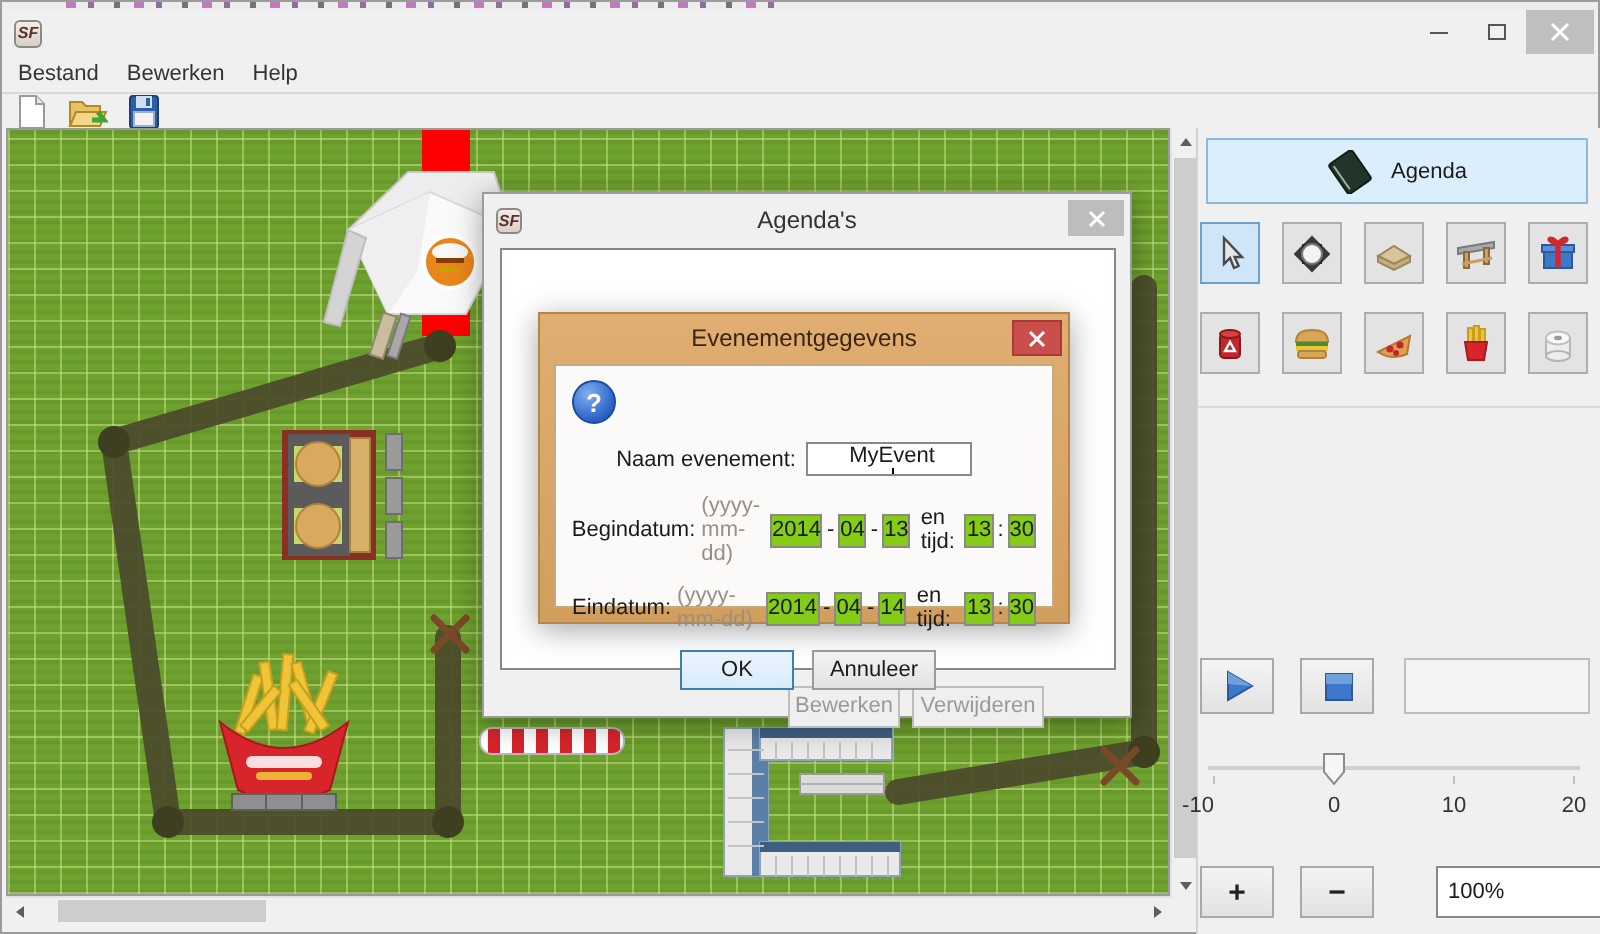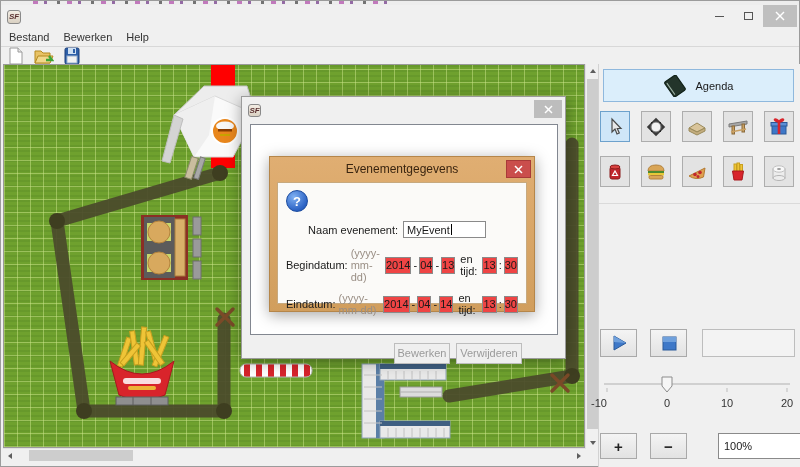--- a/index.html
+++ b/index.html
@@ -76,23 +76,23 @@
   .wbtn.focus { border:1px solid #3c7fb1; background:linear-gradient(#eaf4fd,#d9ecfb); }
   .wbtn.disabled { background:#efefef; border-color:#bdbdbd; color:#9a9a9a; }
 
   #event-dialog { position:absolute; left:268px; top:155px; width:266px; height:156px; background:linear-gradient(#e0ae72,#d19e5d); border:1px solid #b5864a; }
   #event-dialog .etitle { position:absolute; left:0; top:0; width:100%; height:25px; text-align:center; line-height:25px; font-size:12px; color:#3a2510; }
   #event-dialog .dclose { background:#ca4e4c; border:1px solid #a83a38; width:25px; height:18px; }
   #event-content { position:absolute; left:7px; top:25px; right:7px; bottom:7px; background:#fbfaf8; border:1px solid #c7a97e; padding:7px 4px 0 8px; }
   #help-icon { width:22px; height:22px; border-radius:50%; background:radial-gradient(circle at 35% 30%, #7fb0f2, #2b62c4 70%, #1c4ca0);
     border:1px solid #1c4ca0; color:#fff; font-weight:bold; font-size:13px; display:flex; align-items:center; justify-content:center; flex:0 0 auto; }
   .erow { display:flex; align-items:center; justify-content:flex-end; margin-top:9px; }
-  .dfield { height:17px; border:1px solid #8a8a8a; background:#ef4444; display:flex; align-items:center; justify-content:center; margin:0 2px; }
+  .dfield { height:17px; border:1px solid #8a8a8a; background:#84cc16; display:flex; align-items:center; justify-content:center; margin:0 2px; }
   .dfield.w-year { width:27px; } .dfield.w-2 { width:16px; }
-  #name-field { width:83px; height:17px; border:1px solid #8a8a8a; background:#fff; display:flex; align-items:center; padding-left:3px; margin-left:5px; }
+  #name-field { width:83px; height:17px; border:1px solid #8a8a8a; background:#fff; display:flex; align-items:center; padding-left:3px; margin-left:5px;flex-direction:column; }
   .caret { display:inline-block; width:1px; height:11px; background:#000; margin-left:1px; }
   .hint { color:#9a8f85; margin-left:3px; }
   .ebtn { height:20px; min-width:57px; padding:0 8px; background:linear-gradient(#f3f3f3,#e2e2e2); border:1px solid #9a9a9a; text-align:center; line-height:18px; }
   .ebtn.focus { border-color:#3c7fb1; background:linear-gradient(#eaf4fd,#d9ecfb); }
   .xglyph line { stroke:#fff; stroke-width:1.5; }
 </style>
 </head>
 <body>
 
 <div id="app">
@@ -370,20 +370,21 @@
     <span class="tick-label" style="left:188px">20</span>
 
     <div class="sidebtn" style="left:1px; top:369px; height:26px">+</div>
     <div class="sidebtn" style="left:51px; top:369px; height:26px">−</div>
     <div id="zoom-field">100%</div>
   </div>
 
   <div id="agenda-dialog" class="dialog-shadow">
     <div class="dtitle">
       <div class="app-icon" style="width:13px;height:13px">SF</div>
+      <div class="dtitle-text">Agenda's</div>
     </div>
     <div class="dclose">
       <svg class="xglyph" width="9" height="9">
           <line x1="1" y1="1" x2="8" y2="8"></line>
           <line x1="8" y1="1" x2="1" y2="8"></line>
         </svg>
     </div>
     <div id="agenda-list"></div>
     <div class="wbtn disabled" style="left:152px; top:246px; width:56px">Bewerken</div>
     <div class="wbtn disabled" style="left:214px; top:246px; width:66px">Verwijderen</div>
@@ -432,17 +433,21 @@
         <span>-</span>
         <div class="dfield w-2">04</div>
         <span>-</span>
         <div class="dfield w-2">14</div>
         <span style="margin:0 3px">en tijd:</span>
         <div class="dfield w-2">13</div>
         <span>:</span>
         <div class="dfield w-2">30</div>
       </div>
 
+      <div style="display:flex; justify-content:center; gap:9px; margin-top:9px">
+        <div class="ebtn focus">OK</div>
+        <div class="ebtn">Annuleer</div>
+      </div>
 
     </div>
   </div>
 
 </div>
 
 </body></html>

